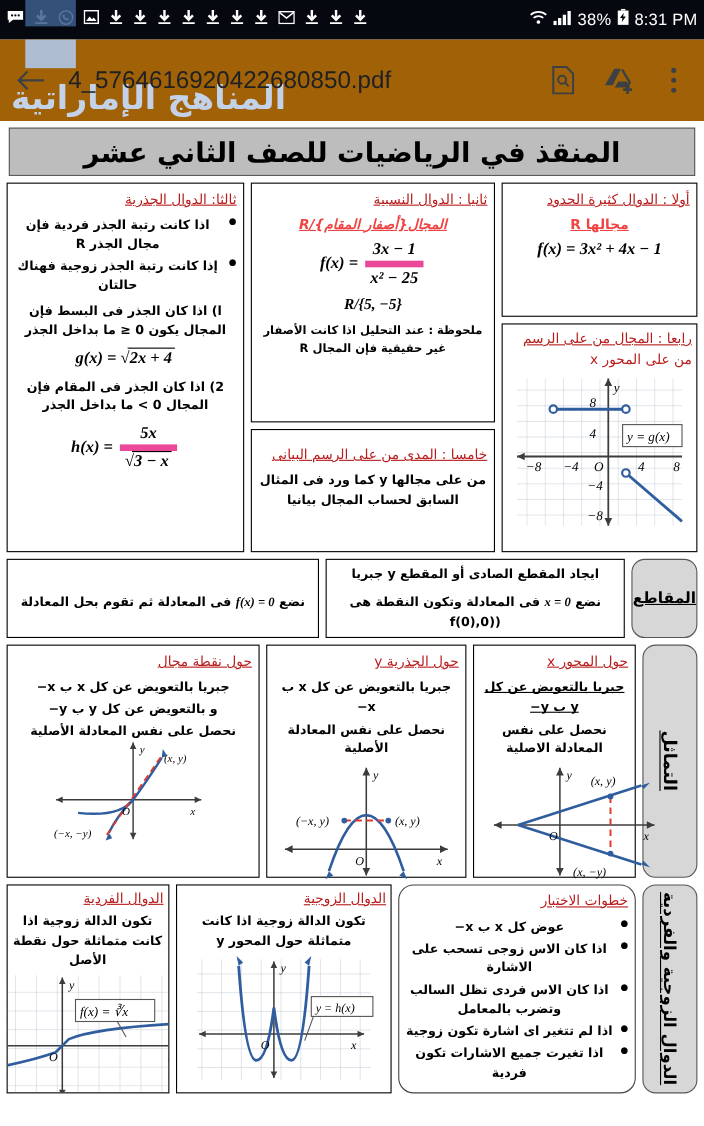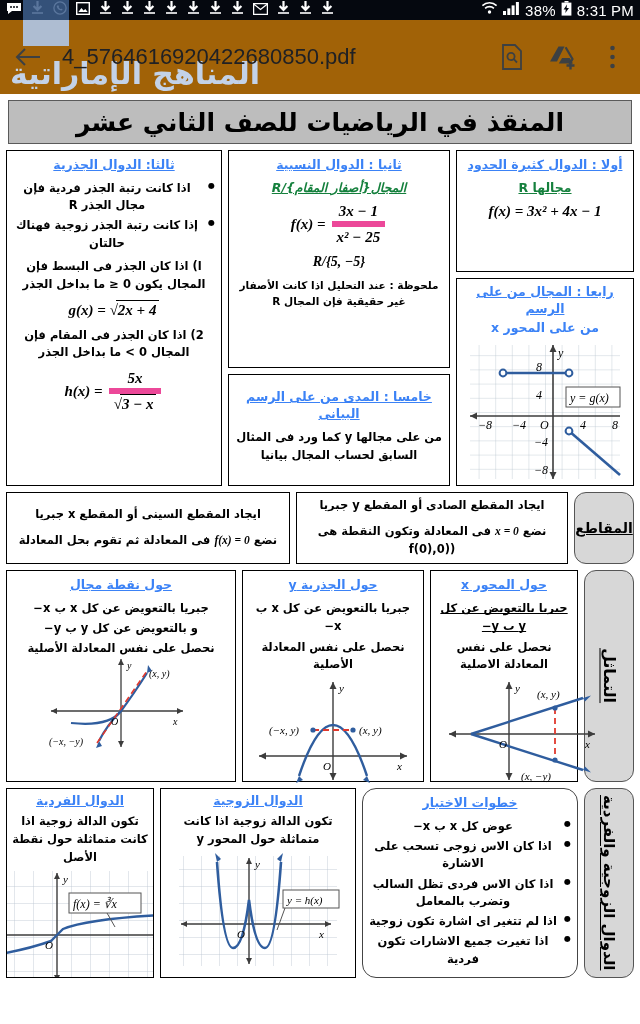--- a/index.html
+++ b/index.html
@@ -5,21 +5,21 @@
   * { box-sizing: border-box; margin: 0; padding: 0; }
   html, body {
     width: 640px; height: 1024px;
     background: #ffffff;
     font-family: "Liberation Sans", sans-serif;
     overflow: hidden;
   }
 
   
   #status-bar {
-    height: 20px; width: 640px;
+    height: 36px; width: 640px;
     background: #05080f;
     display: flex; align-items: center;
     padding: 0 6px;
     position: relative;
   }
   #status-left { display: flex; align-items: center; gap: 9px; flex: 1; }
   #status-right { display: flex; align-items: center; gap: 5px; }
   .sb-icon { display: inline-block; color: #fff; }
   .sb-text { color: #fff; font-size: 15px; font-weight: 500; letter-spacing: .2px; }
   .hl-box { position: absolute; left: 23px; top: 0; width: 46px; height: 24px; background: #3d5e8c; opacity: .85; }
@@ -66,22 +66,22 @@
     direction: rtl; font-family: "DejaVu Sans", sans-serif;
   }
 
   .row { display: flex; gap: 6px; padding: 0 6px; margin-top: 6px; direction: rtl; }
   .card {
     border: 1px solid #000; background: #fff;
     padding: 6px 6px;
     direction: rtl; text-align: center;
     font-family: "DejaVu Sans", sans-serif;
   }
-  .hdr { font-size: 12.5px; font-weight: 700; color:#3b82f6; text-decoration: underline; margin-bottom: 6px; line-height:1.35; }
-  .hdr2 { font-size: 12.5px; font-weight: 700; color:#15803d; text-decoration: underline; margin: 5px 0 5px; }
+  .hdr { font-size: 12.5px; font-weight: 400; color:#b91c1c; text-decoration: underline; margin-bottom: 6px; line-height:1.35;text-align:right; }
+  .hdr2 { font-size: 12.5px; font-weight: 700; color:#ef4444; text-decoration: underline; margin: 5px 0 5px; }
   .ar { font-size: 11.5px; font-weight: 700; color: #000; line-height: 1.55; }
   .ar-sm { font-size: 10.5px; font-weight: 700; color:#000; line-height:1.5; }
   .mathline { font-family: "Liberation Serif", serif; font-style: italic; font-weight: 700; font-size: 15px; direction: ltr; margin: 8px 0; }
   ul.bl { list-style: none; padding: 0; margin: 2px 0; }
   ul.bl li { font-size: 11.5px; font-weight: 700; line-height: 1.5; position: relative; padding-right: 14px; margin-bottom: 3px; }
   ul.bl li:before { content: "\25CF"; position: absolute; right: 0; top: 0px; font-size: 8px; }
 
   .frac { display: inline-flex; flex-direction: column; vertical-align: middle; text-align: center; margin: 0 2px; }
   .frac .num { border-bottom: 6px solid #ec4899; padding: 0 5px 1px; }
   .frac .den { padding: 2px 5px 0; }
@@ -372,21 +372,20 @@
     </div>
     <div class="card" style="width:272px; height:72px; display:flex; flex-direction:column; justify-content:center;">
       <div class="ar">ايجاد المقطع الصادى أو المقطع y جبريا</div>
       <div class="ar" style="margin-top:8px;">
         <span>نضع</span>
         <span style="font-family:'Liberation Serif',serif; font-style:italic; direction:ltr; display:inline-block;">x = 0</span>
         <span>فى المعادلة وتكون النقطة هى ((0,f(0)</span>
       </div>
     </div>
     <div class="card" style="flex:1; height:72px; display:flex; flex-direction:column; justify-content:center;">
-      <div class="ar">ايجاد المقطع السينى أو المقطع x جبريا</div>
       <div class="ar" style="margin-top:8px;">
         <span>نضع</span>
         <span style="font-family:'Liberation Serif',serif; font-style:italic; direction:ltr; display:inline-block;">f(x) = 0</span>
         <span>فى المعادلة ثم تقوم بحل المعادلة</span>
       </div>
     </div>
   </div>
 
   <div class="sec-row">
     <div class="side-tab vert" style="width:50px; height:212px; font-size:16px;">

